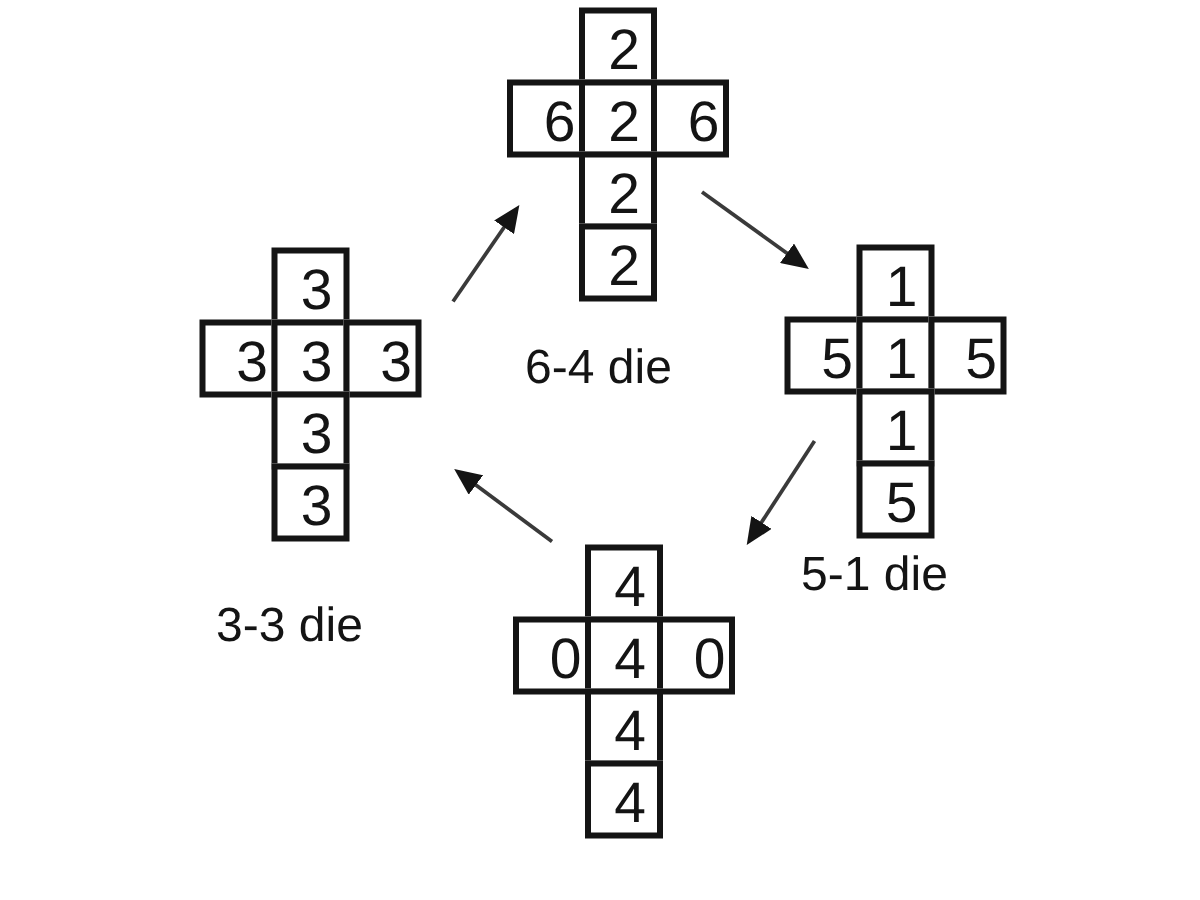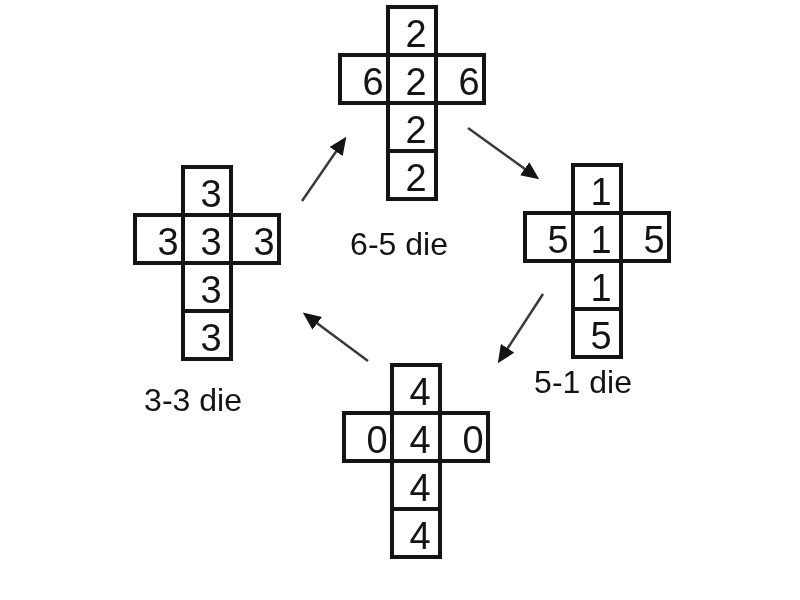--- a/index.html
+++ b/index.html
@@ -78,21 +78,21 @@
     <div class="cell pos-right arm">
         <span>6</span>
       </div>
     <div class="cell pos-lower">
         <span>2</span>
       </div>
     <div class="cell pos-bottom">
         <span>2</span>
       </div>
   </div>
-  <div class="die-label" style="left:325px;top:226px">6-5 die</div>
+  <div class="die-label" style="left:325px;top:226px">6-4 die</div>
 
   <div class="die-net" style="left:523px;top:163px">
     <div class="cell pos-top">
         <span>1</span>
       </div>
     <div class="cell pos-left arm">
         <span>5</span>
       </div>
     <div class="cell pos-center">
         <span>1</span>
@@ -143,21 +143,21 @@
     <div class="cell pos-right arm">
         <span>3</span>
       </div>
     <div class="cell pos-lower">
         <span>3</span>
       </div>
     <div class="cell pos-bottom">
         <span>3</span>
       </div>
   </div>
-  <div class="die-label" style="left:119px;top:382px">3-3 die</div>
+  <div class="die-label" style="left:119px;top:398px">3-3 die</div>
 
   <svg id="arrow-layer" viewBox="0 0 800 600" xmlns="http://www.w3.org/2000/svg">
     <defs>
       <marker id="ah" markerWidth="18" markerHeight="16" refX="14" refY="8" orient="auto" markerUnits="userSpaceOnUse">
         <path d="M0,0 L18,8 L0,16 Z" fill="#141414"></path>
       </marker>
     </defs>
     <line x1="302" y1="201" x2="344" y2="140" stroke="#3a3a3a" stroke-width="2.5" marker-end="url(#ah)"></line>
     <line x1="468" y1="128" x2="536" y2="177" stroke="#3a3a3a" stroke-width="2.5" marker-end="url(#ah)"></line>
     <line x1="543" y1="294" x2="500" y2="360" stroke="#3a3a3a" stroke-width="2.5" marker-end="url(#ah)"></line>

